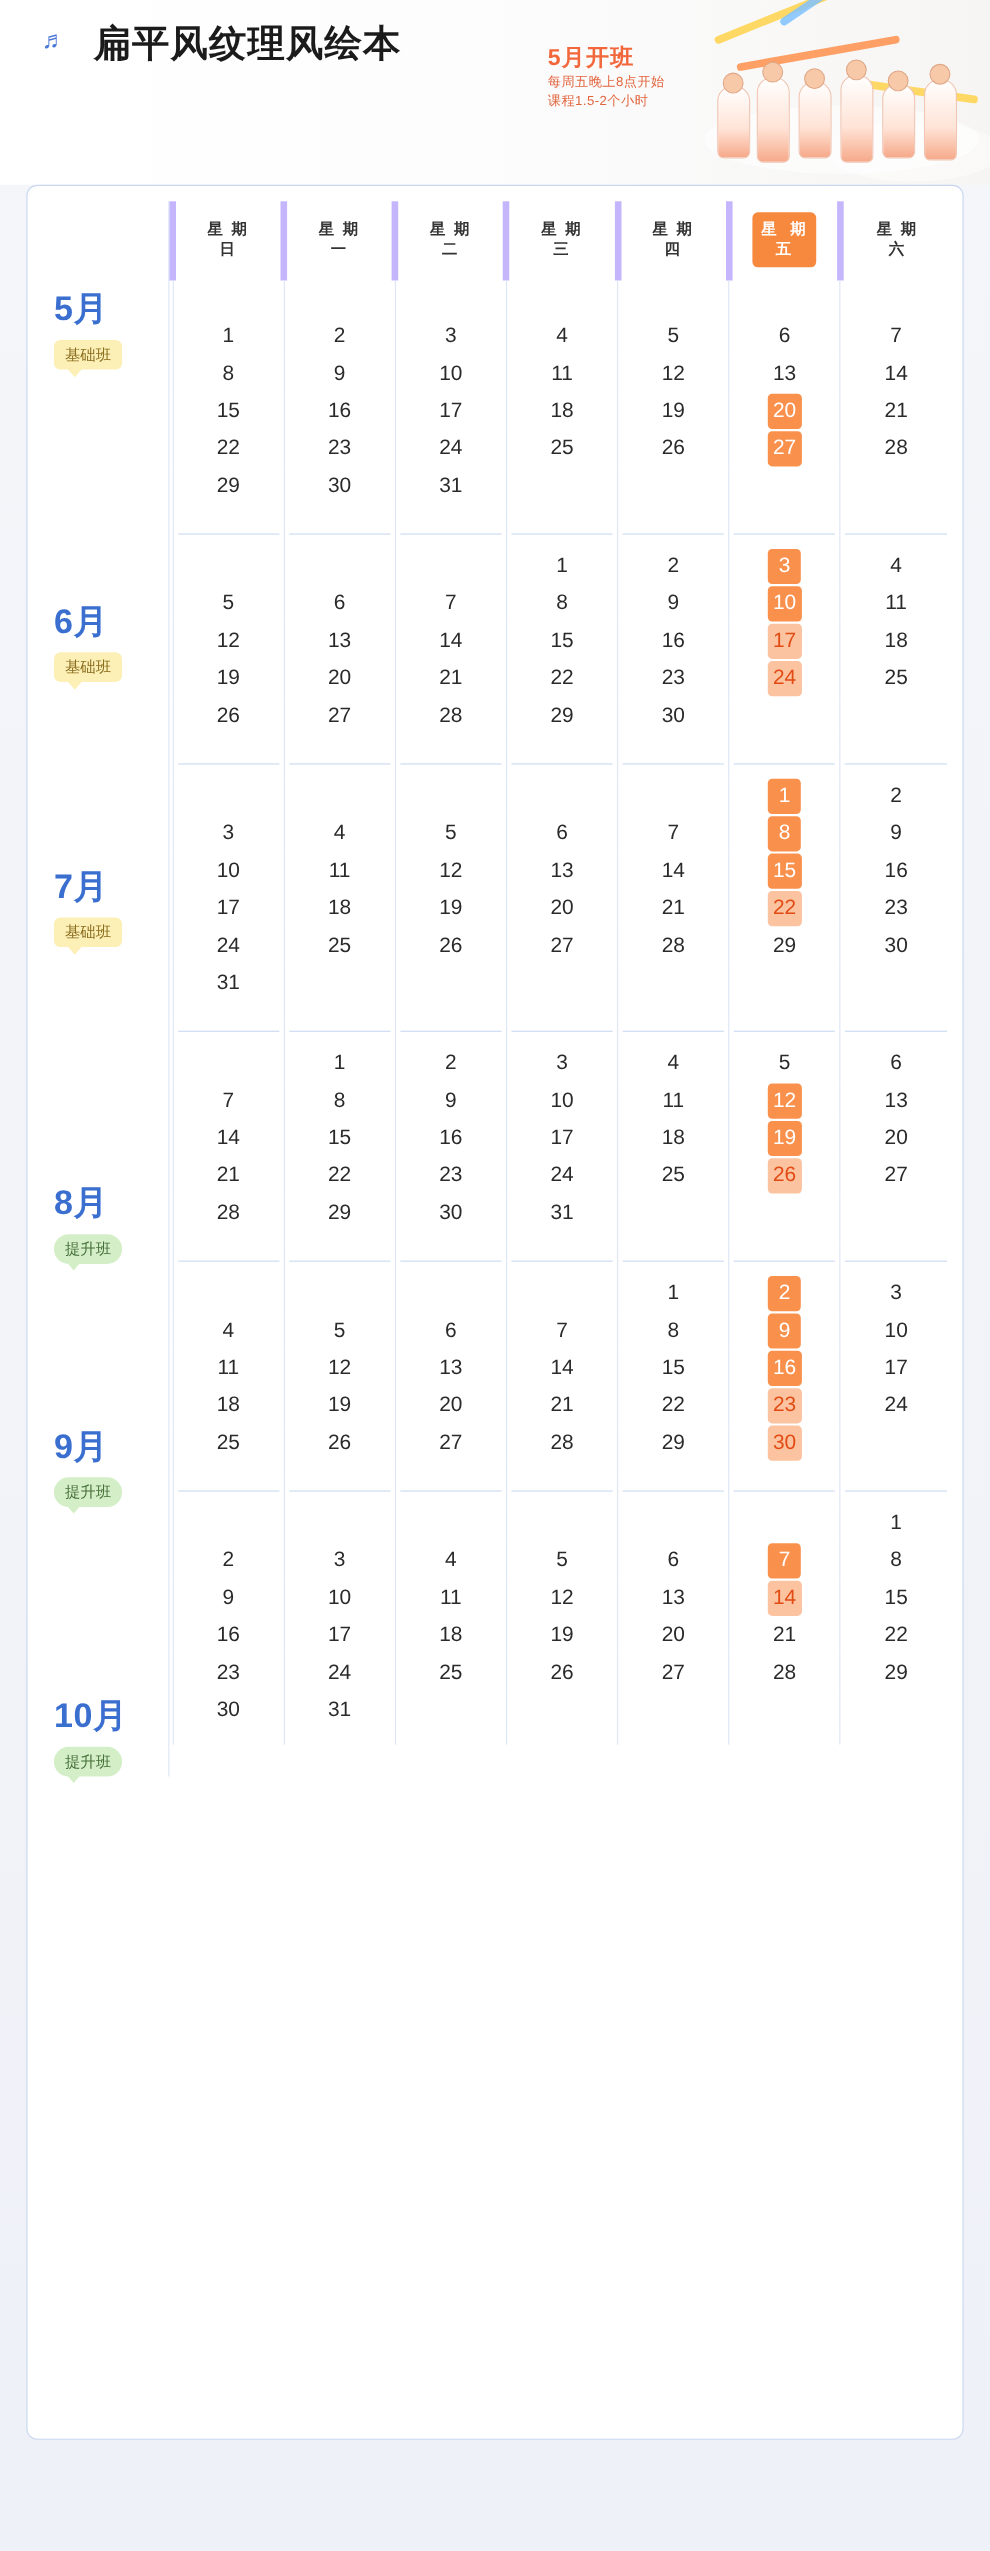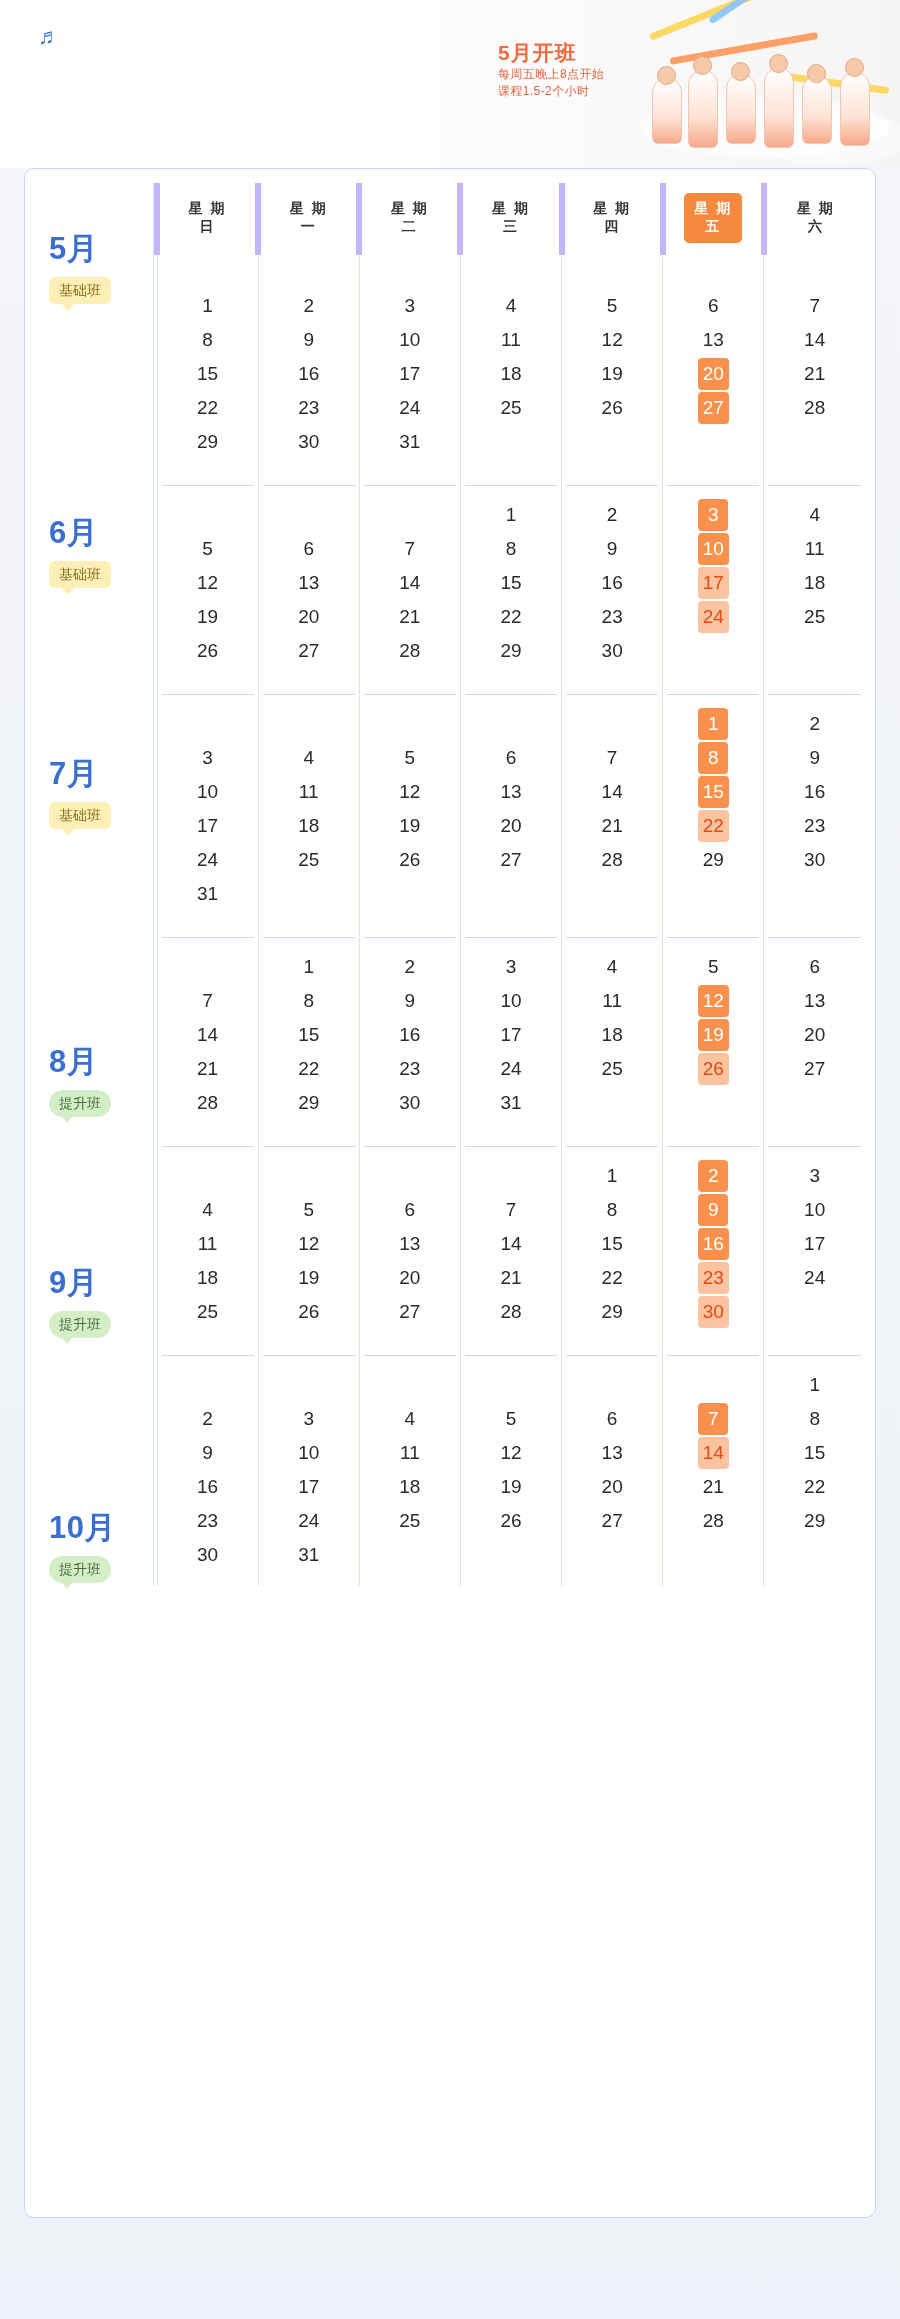--- a/index.html
+++ b/index.html
@@ -187,20 +187,21 @@
     width: 58px;
     font-size: 14px;
     color: #333;
     letter-spacing: 2px;
     padding: 7px 0;
     border-radius: 5px;
   }
   .dow.hl {
     background: #f7893f;
     color: #ffffff;
+    font-family: Liberation Mono, monospace;
   }
   .cell {
     height: 34px;
     font-size: 19px;
     color: #2a2a2a;
   }
   .num {
     display: inline-block;
     min-width: 30px;
     padding: 3px 5px;
@@ -226,20 +227,21 @@
   }
   .spacer td { height: 14px; border-left: 1px solid #dbe5f5; }
 </style>
 </head>
 <body>
 
 <div class="page">
 
   <div class="header">
     <div class="note-icon">♬</div>
+    <div class="title-main">扁平风纹理风绘本</div>
 
     <div class="header-right">
       <div class="badge-open">5月开班</div>
       <div class="badge-line">每周五晚上8点开始</div>
       <div class="badge-line">课程1.5-2个小时</div>
     </div>
 
     <div class="illus">
       <div class="cloud" style="left:10px; top:96px; width:250px; height:62px;"></div>
       <div class="cloud" style="left:120px; top:110px; width:160px; height:55px; opacity:.45;"></div>
@@ -259,21 +261,21 @@
       <div class="head" style="left:177px; top:64px;"></div>
       <div class="person" style="left:210px; bottom:22px; height:74px;"></div>
       <div class="head" style="left:215px; top:58px;"></div>
     </div>
   </div>
 
   <div class="card">
     <div class="card-inner">
 
       <div class="months-col">
-        <div class="month-block" style="height:284px;">
+        <div class="month-block" style="height:284px;margin-top:32px;">
           <div class="month-name">5月</div>
           <div class="month-tag basic">基础班</div>
         </div>
         <div class="month-block" style="height:241px;">
           <div class="month-name">6月</div>
           <div class="month-tag basic">基础班</div>
         </div>
         <div class="month-block" style="height:245px;">
           <div class="month-name">7月</div>
           <div class="month-tag basic">基础班</div>

